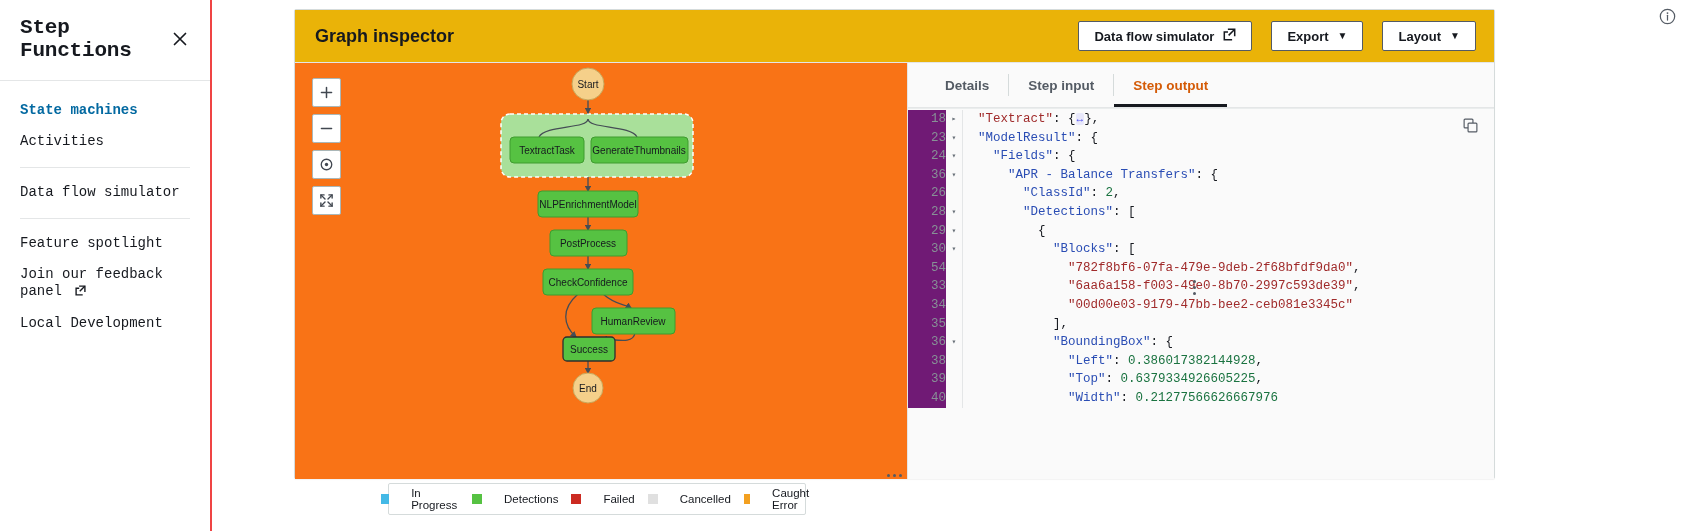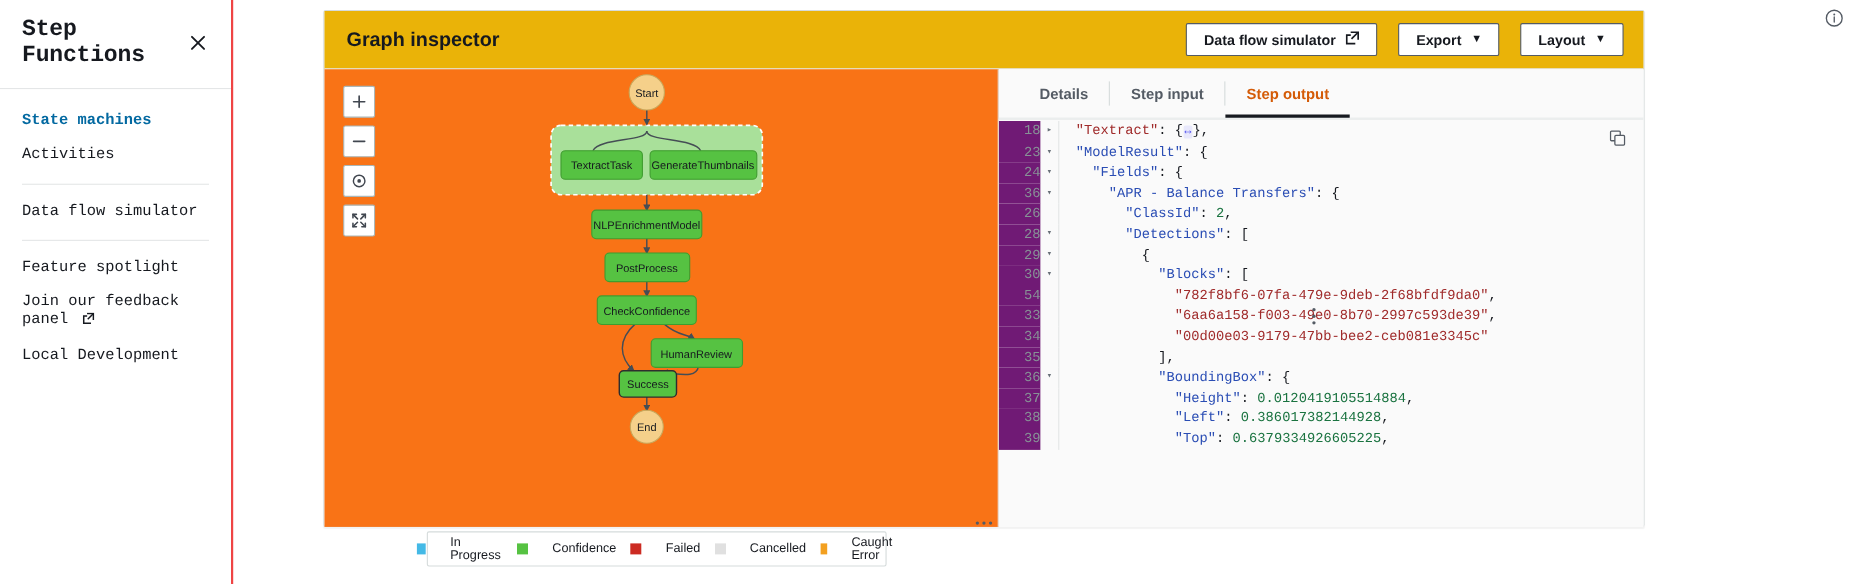--- a/index.html
+++ b/index.html
@@ -287,21 +287,21 @@
         </g>
       </svg>
 
       <div id="legend">
         <div class="legend-item">
           <span class="legend-swatch" style="background:#44b9e6"></span>
           <span>In Progress</span>
         </div>
         <div class="legend-item">
           <span class="legend-swatch" style="background:#56c242"></span>
-          <span>Confidence</span>
+          <span>Detections</span>
         </div>
         <div class="legend-item">
           <span class="legend-swatch" style="background:#cc2b22"></span>
           <span>Failed</span>
         </div>
         <div class="legend-item">
           <span class="legend-swatch" style="background:#e0e0e0"></span>
           <span>Cancelled</span>
         </div>
         <div class="legend-item">
@@ -388,33 +388,33 @@
                 <td class="ln">35</td>
                 <td class="fold"></td>
                 <td class="src">            <span class="p">],</span></td>
               </tr>
               <tr>
                 <td class="ln">36</td>
                 <td class="fold">▾</td>
                 <td class="src">            <span class="k">"BoundingBox"</span><span class="p">: {</span></td>
               </tr>
               <tr>
-                <td class="ln">37</td>
-                <td class="fold"></td>
-                <td class="src">              <span class="k">"Height"</span><span class="p">: </span><span class="n">0.0120419105514884</span><span class="p">,</span></td>
-              </tr>
-              <tr>
                 <td class="ln">38</td>
                 <td class="fold"></td>
                 <td class="src">              <span class="k">"Left"</span><span class="p">: </span><span class="n">0.386017382144928</span><span class="p">,</span></td>
               </tr>
               <tr>
                 <td class="ln">39</td>
                 <td class="fold"></td>
                 <td class="src">              <span class="k">"Top"</span><span class="p">: </span><span class="n">0.6379334926605225</span><span class="p">,</span></td>
+              </tr>
+              <tr>
+                <td class="ln">40</td>
+                <td class="fold"></td>
+                <td class="src">              <span class="k">"Width"</span><span class="p">: </span><span class="n">0.21277566626667976</span></td>
               </tr>
             </tbody>
         </table>
       </div>
     </div>
   </div>
 
   <div id="drag-handle">
     <span class="dot"></span>
     <span class="dot"></span>

